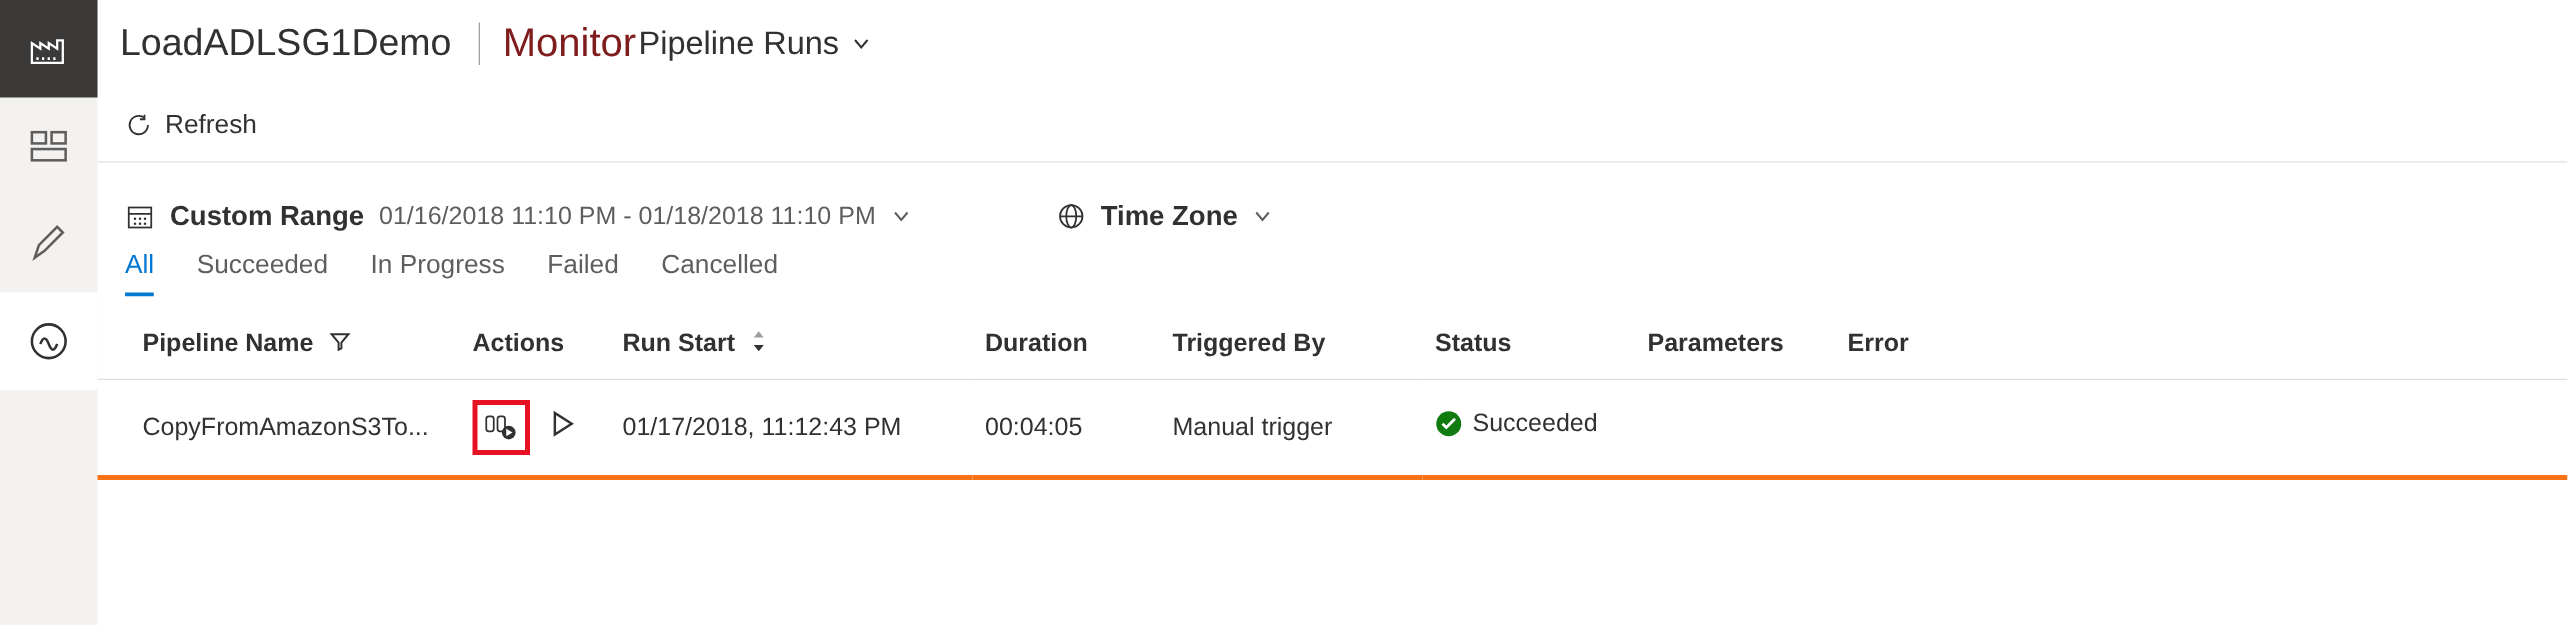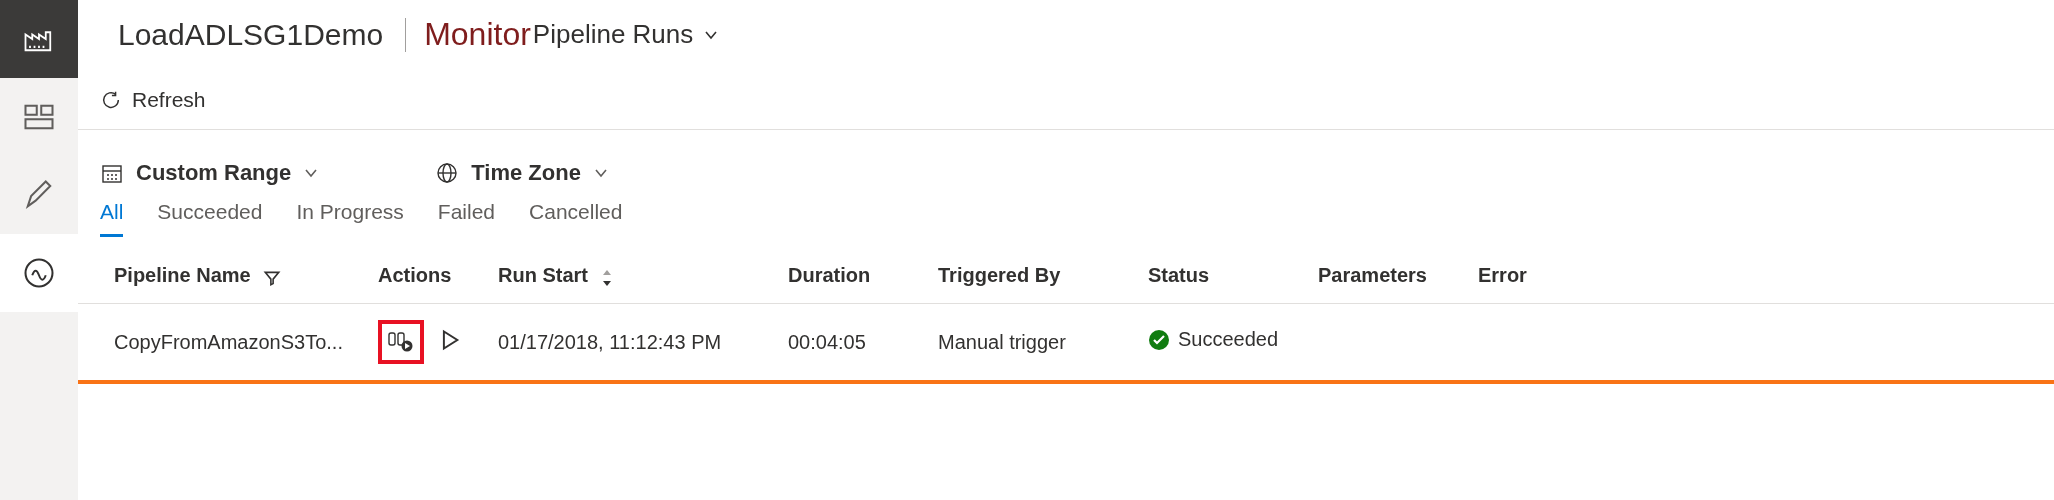--- a/index.html
+++ b/index.html
@@ -40,21 +40,21 @@
   .content {
     flex: 1;
     display: flex;
     flex-direction: column;
     min-width: 0;
   }
   .header {
     display: flex;
     align-items: center;
     height: 70px;
-    padding-left: 40px;
+    padding-left: 18px;
     border-bottom: 1px solid transparent;
     text-align: right;
   }
   .header .title {
     font-size: 30px;
     font-weight: 400;
     color: #323130;
   }
   .header .divider {
     width: 1px;
@@ -142,21 +142,21 @@
     border-bottom: 4px solid #f97316;
   }
   .table .col-name { padding-left: 36px; width: 290px; }
   .table .col-actions { width: 120px; }
   .table .col-runstart { width: 290px; }
   .table .col-duration { width: 150px; }
   .table .col-trigger { width: 210px; }
   .table .col-status { width: 170px; }
   .table .col-params { width: 160px; }
   .table .col-error { }
-  .th-inner { display: inline-flex; align-items: flex-end; gap: 12px; }
+  .th-inner { display: inline-flex; align-items: flex-start; gap: 12px; }
   .status-cell { display: inline-flex; align-items: center; gap: 8px; }
   .status-cell svg { width: 22px; height: 22px; }
   .actions-cell { display: inline-flex; align-items: center; gap: 16px; }
   .action-box {
     width: 46px; height: 44px;
     border: 4px solid #e81123;
     display: inline-flex; align-items: center; justify-content: center;
     cursor: pointer;
   }
   .chev { width: 16px; height: 16px; }
@@ -223,20 +223,21 @@
         <rect x="3" y="5" width="18" height="16" fill="none" stroke="#323130" stroke-width="1.4"></rect>
         <line x1="3" y1="10" x2="21" y2="10" stroke="#323130" stroke-width="1.4"></line>
         <circle cx="8" cy="14" r="1" fill="#323130"></circle>
           <circle cx="12" cy="14" r="1" fill="#323130"></circle>
           <circle cx="16" cy="14" r="1" fill="#323130"></circle>
         <circle cx="8" cy="18" r="1" fill="#323130"></circle>
           <circle cx="12" cy="18" r="1" fill="#323130"></circle>
           <circle cx="16" cy="18" r="1" fill="#323130"></circle>
       </svg>
       <span class="label">Custom Range</span>
+      <span class="value">01/16/2018 11:10 PM - 01/18/2018 11:10 PM</span>
       <svg class="chev" viewBox="0 0 16 16">
           <path d="M3 5 l5 6 l5-6" fill="none" stroke="#605e5c" stroke-width="1.6"></path>
         </svg>
     </div>
     <div class="gap"></div>
     <div class="group">
       <svg width="24" height="24" viewBox="0 0 24 24">
         <circle cx="12" cy="12" r="9" fill="none" stroke="#323130" stroke-width="1.4"></circle>
         <ellipse cx="12" cy="12" rx="4" ry="9" fill="none" stroke="#323130" stroke-width="1.4"></ellipse>
         <line x1="3" y1="12" x2="21" y2="12" stroke="#323130" stroke-width="1.4"></line>

